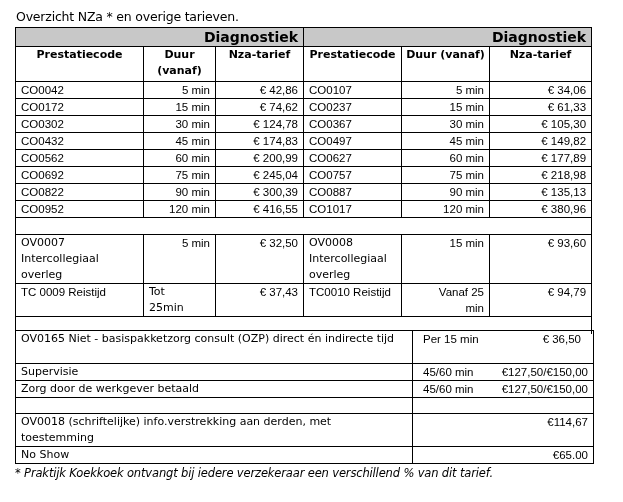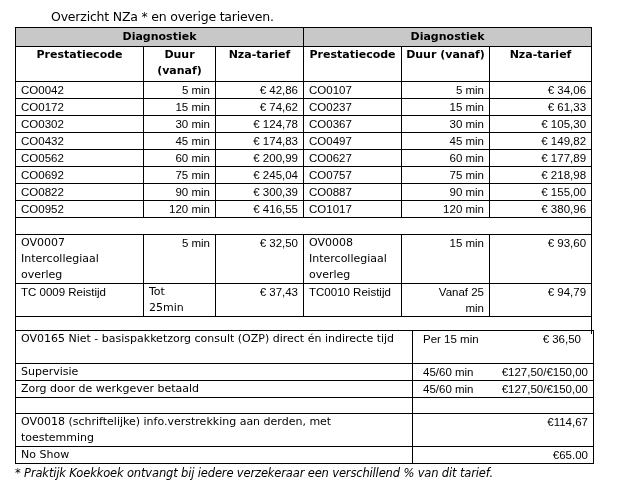--- a/index.html
+++ b/index.html
@@ -1,28 +1,28 @@
 <!DOCTYPE html>
 <html><head>
 <meta charset="utf-8">
 <style>
   * { box-sizing: border-box; margin: 0; padding: 0; }
   html, body { width: 623px; height: 502px; background: #ffffff; overflow: hidden; }
   body { font-family: "Liberation Sans", sans-serif; color: #000; position: relative; }
 
   .page-title {
     position: absolute; left: 16px; top: 9px;
-    font-family: "DejaVu Sans", sans-serif; font-size: 12.5px; letter-spacing: -0.2px; margin-left: 35px;
+    font-family: "DejaVu Sans", sans-serif; font-size: 12.5px; letter-spacing: -0.2px;
   }
 
   table { border-collapse: collapse; position: absolute; table-layout: fixed; }
   td, th { border: 1px solid #000; font-size: 11.5px; line-height: 16px; vertical-align: top; padding: 0 5px; }
 
   #top-table { left: 15px; top: 27px; width: 576px; }
-  .section-head { background: #c8c8c8; font-family: "DejaVu Sans", sans-serif; font-weight: bold; font-size: 11px; text-align: center; height: 19px; line-height: 18px; }
+  .section-head { background: #c8c8c8; font-family: "DejaVu Sans", sans-serif; font-weight: bold; font-size: 14px; text-align: right; height: 19px; line-height: 18px; }
   .col-head { font-family: "DejaVu Sans", sans-serif; font-weight: bold; font-size: 11px; text-align: center; line-height: 16px; padding: 0 2px; }
   .r { text-align: right; }
   .spacer td { height: 17px; border-left: 1px solid #000; border-right: 1px solid #000; }
   .body-row td { height: 16px; }
   .dv { font-family: "DejaVu Sans", sans-serif; font-size: 11px; }
 
   #bottom-table { left: 15px; top: 330px; width: 578px; }
   #bottom-table td { font-family: "DejaVu Sans", sans-serif; font-size: 11px; height: 16px; }
   #bottom-table td.lib { font-family: "Liberation Sans", sans-serif; font-size: 11.5px; }
 
@@ -107,21 +107,21 @@
         <td>CO0757</td>
         <td class="r">75 min</td>
         <td class="r">€ 218,98</td>
       </tr>
       <tr class="body-row">
         <td>CO0822</td>
         <td class="r">90 min</td>
         <td class="r">€ 300,39</td>
         <td>CO0887</td>
         <td class="r">90 min</td>
-        <td class="r">€ 155,00</td>
+        <td class="r">€ 135,13</td>
       </tr>
       <tr class="body-row">
         <td>CO0952</td>
         <td class="r">120 min</td>
         <td class="r">€ 416,55</td>
         <td>CO1017</td>
         <td class="r">120 min</td>
         <td class="r">€ 380,96</td>
       </tr>
     </tbody>

